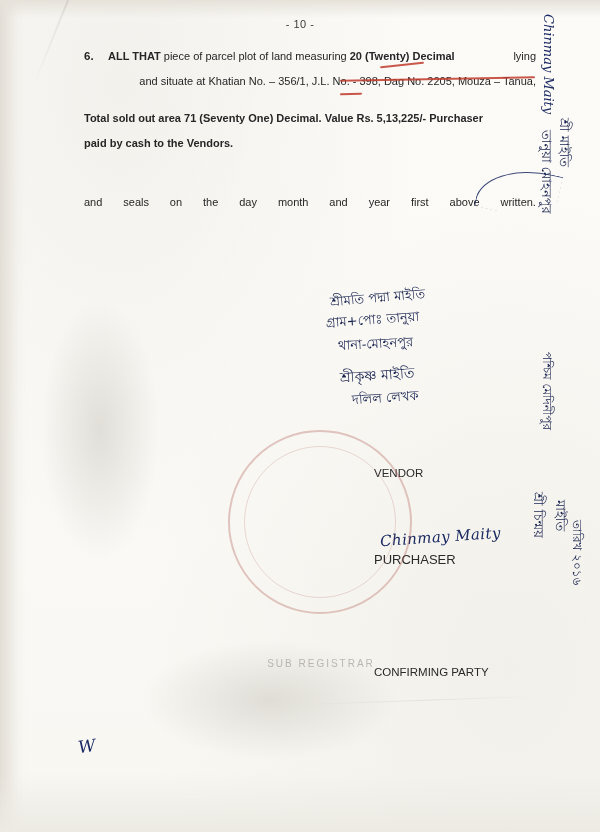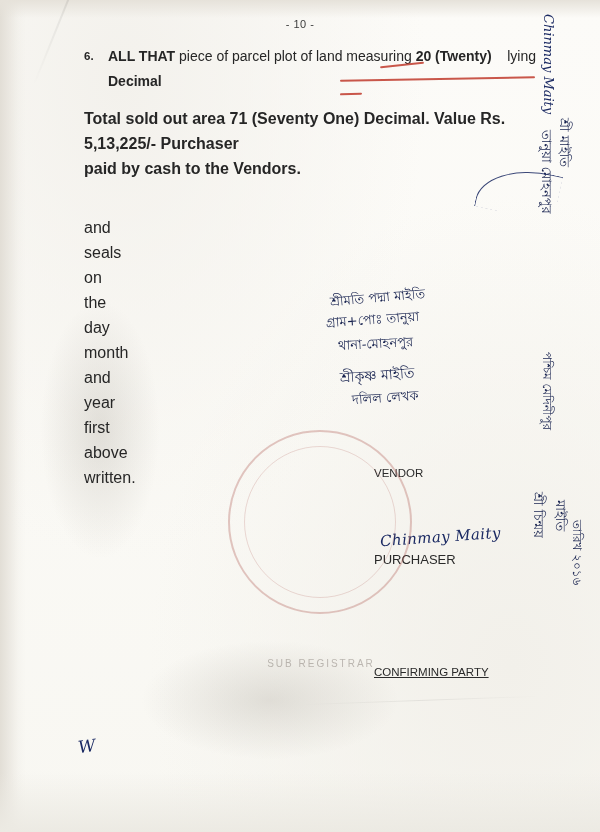--- a/index.html
+++ b/index.html
@@ -77,37 +77,37 @@
     line-height: 25px;
   }
   .clause-num {
     font-weight: bold;
     width: 24px;
     flex: none;
   }
   .clause-body { flex: 1; }
   .clause-line {
     line-height: 25px;
-    font-size: 14px;
+    font-size: 11px;
+    text-align: right;
   }
   .b { font-weight: bold; }
   .justify-line {
     display: flex;
     justify-content: space-between;
   }
   .para {
-    font-size: 16px;
+    font-size: 11px;
     line-height: 25px;
     margin-top: 12px;
   }
   .para-bold { font-weight: bold; }
   .spaced {
     display: flex;
     justify-content: space-between;
-    flex-direction: column;
   }
   .block-gap-lg { margin-top: 34px; }
   .signed-block {
     font-size: 11.5px;
     line-height: 30px;
   }
   .numbered { font-size: 11.5px; }
 
   .label-vendor {
     position: absolute;
@@ -122,21 +122,20 @@
     top: 552px;
     font-size: 13px;
     color: #2a2a2a;
   }
   .label-confirming {
     position: absolute;
     left: 374px;
     top: 666px;
     font-size: 11.5px;
     color: #2a2a2a;
-    text-decoration: underline;
   }
 
   
   .ink {
     position: absolute;
     color: #1b2a63;
     font-family: "DejaVu Serif", serif;
     font-style: italic;
     pointer-events: none;
     white-space: nowrap;
@@ -251,20 +250,21 @@
       <div class="clause-num">6.</div>
       <div class="clause-body">
         <div class="clause-line justify-line">
           <span>
             <span class="b">ALL THAT</span>
             <span>piece of parcel plot of land measuring</span>
             <span class="b">20 (Twenty) Decimal</span>
           </span>
           <span>lying</span>
         </div>
+        <div class="clause-line">and situate at Khatian No. – 356/1, J.L. No. - 398, Dag No. 2205, Mouza – Tanua,</div>
       </div>
     </div>
 
     <div class="para para-bold">
       <div>Total sold out area 71 (Seventy One) Decimal. Value Rs. 5,13,225/- Purchaser</div>
       <div>paid by cash to the Vendors.</div>
     </div>
 
     <div class="para block-gap-lg">
       <div class="spaced">

